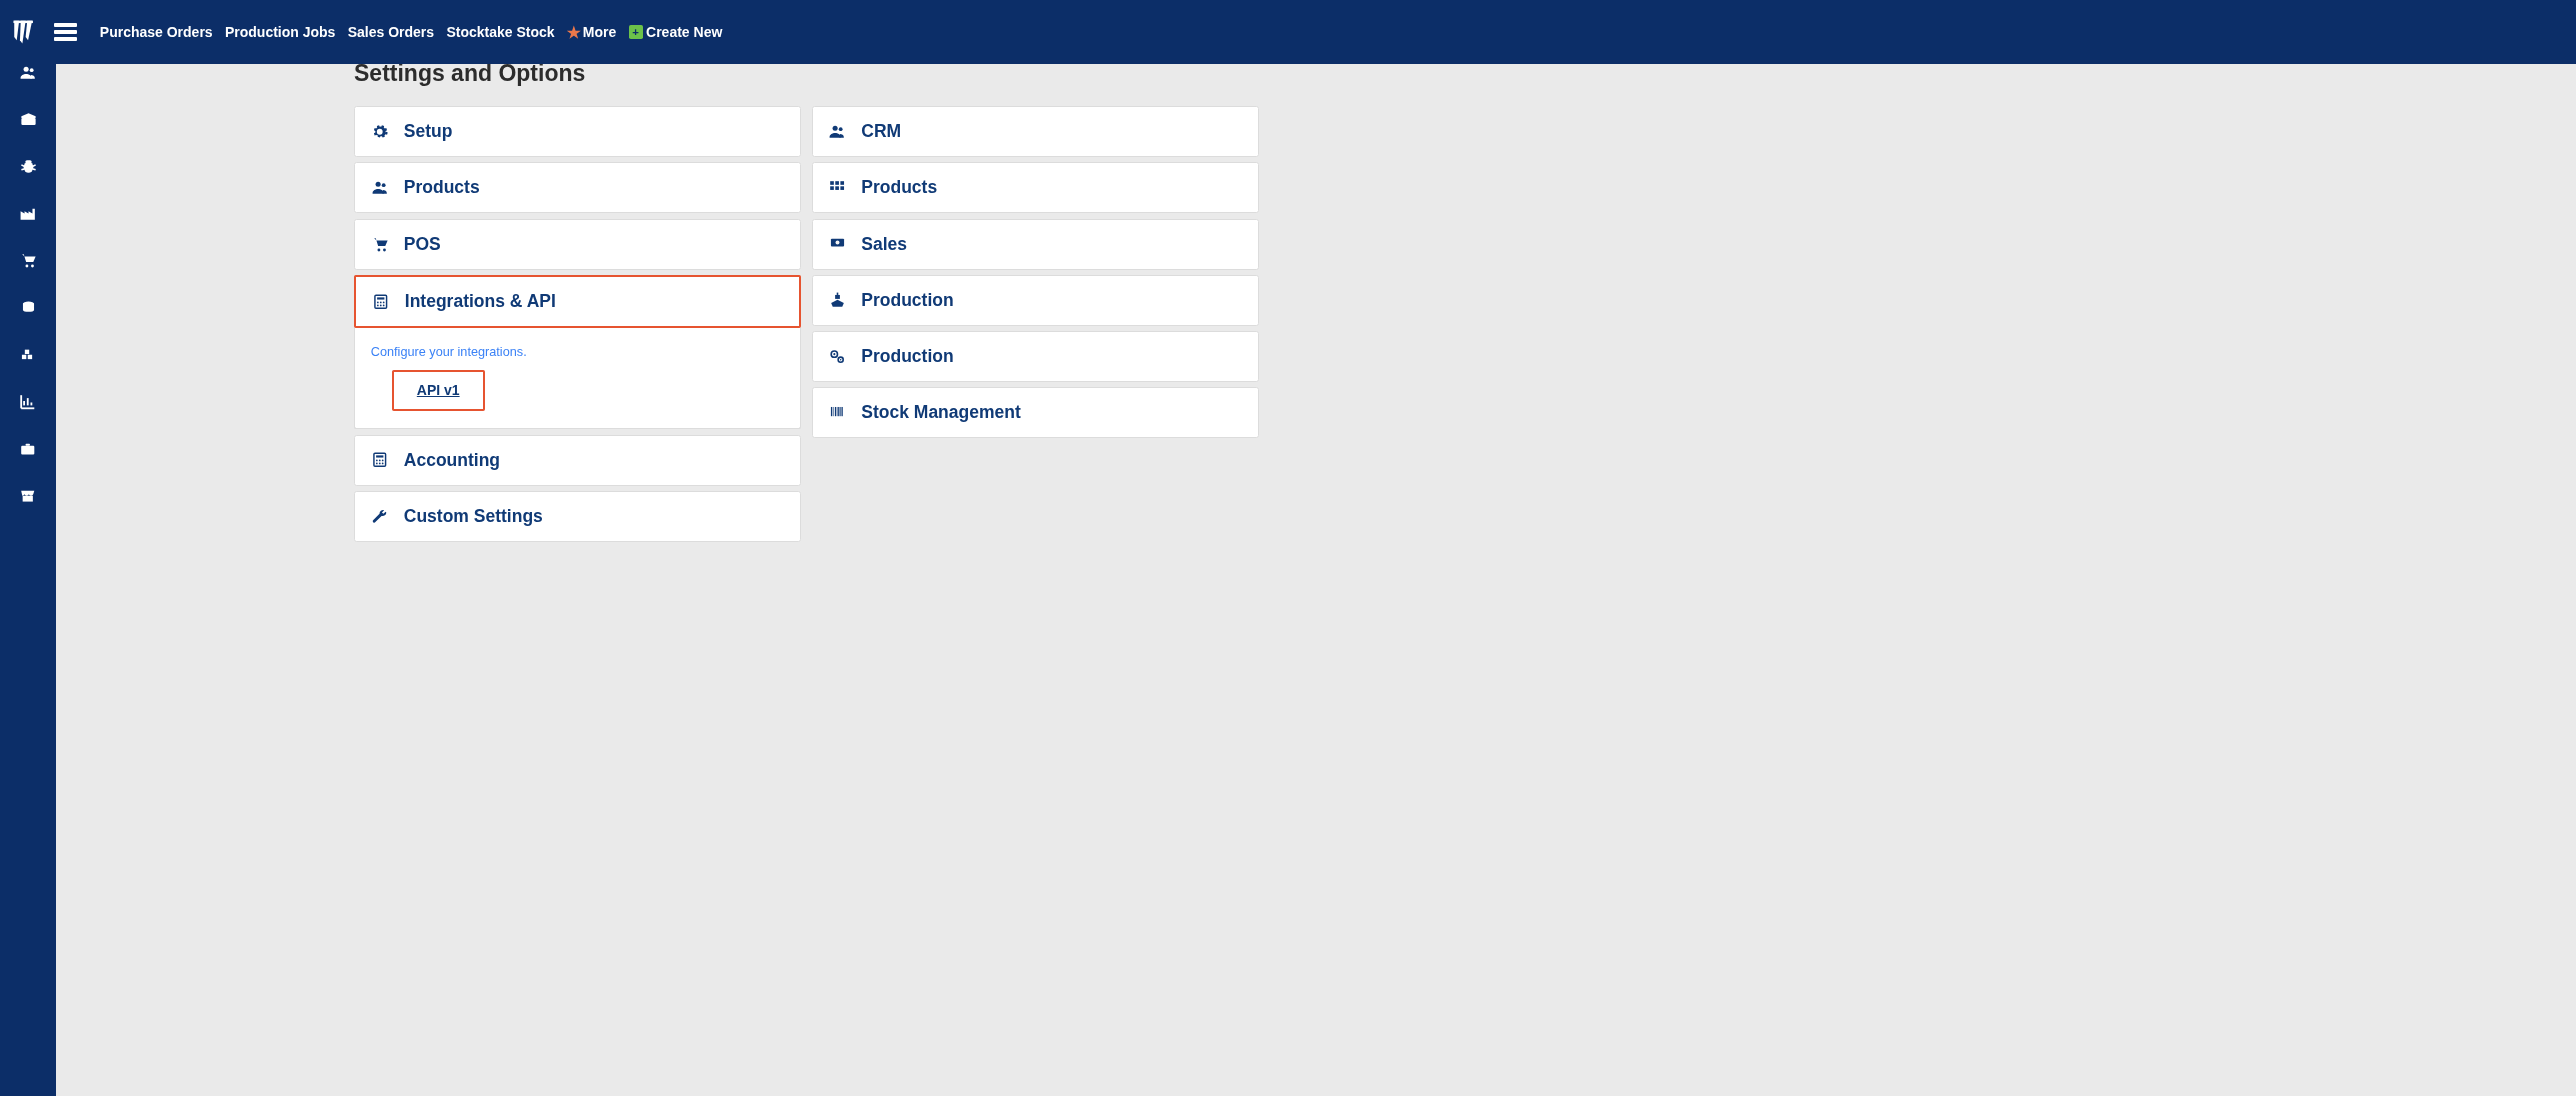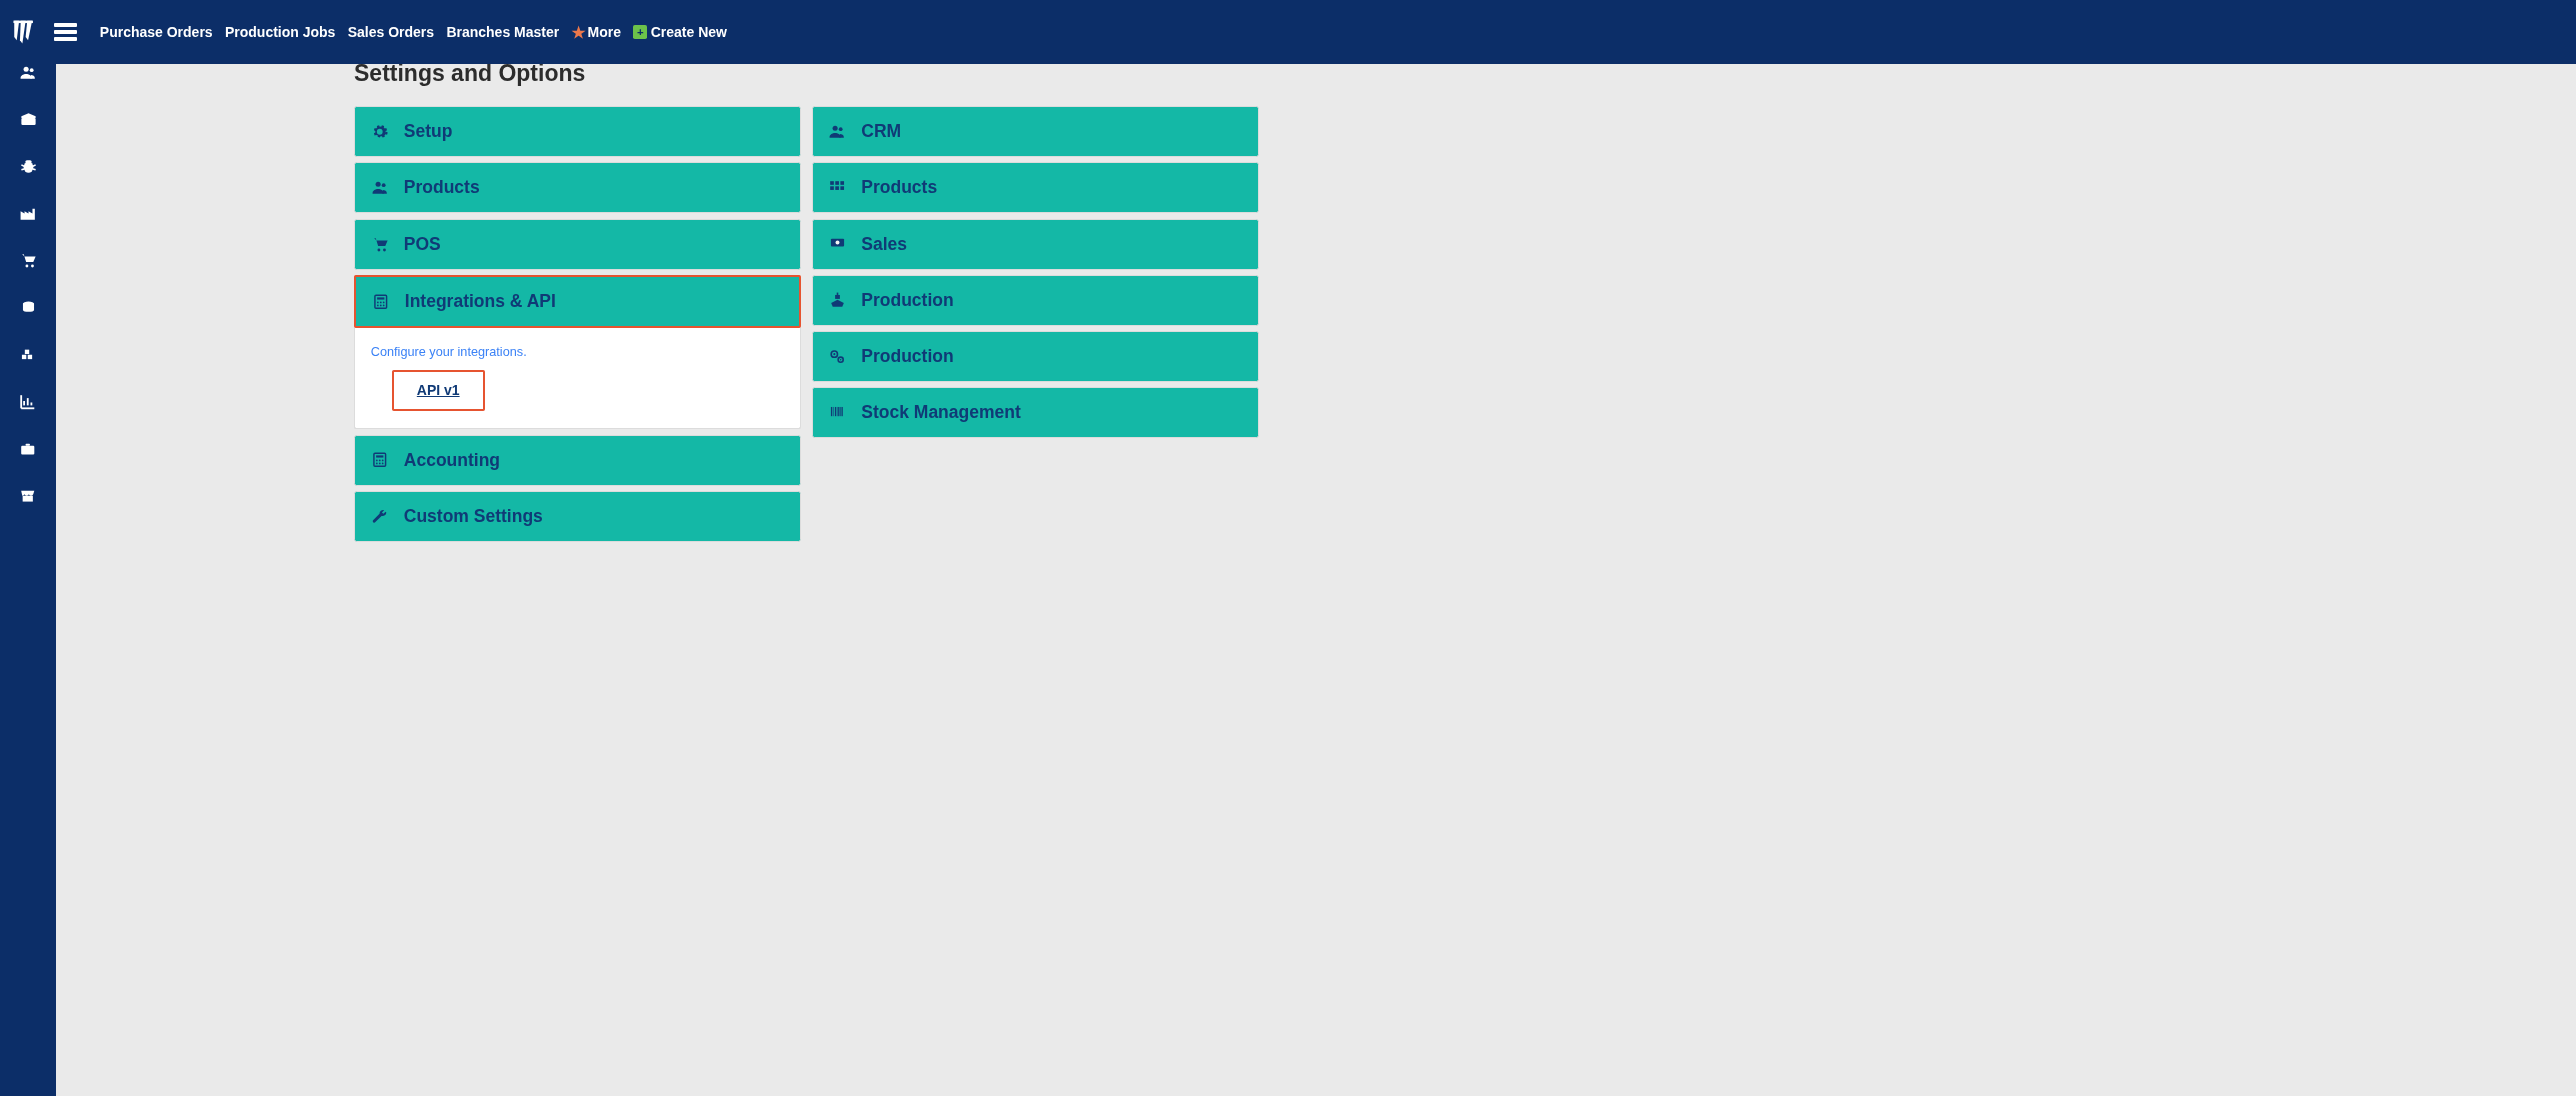--- a/index.html
+++ b/index.html
@@ -55,21 +55,21 @@
     padding: 14px 26px 26px 298px;
     border-top-left-radius: 5.3px;
     overflow: auto;
   }
   .page-title { font-size: 23px; font-weight: 800; color: #2c2c2c; margin-bottom: 19px; }
 
   .columns { display:flex; gap:10.5px; }
   .col { flex:0 0 447px; display:flex; flex-direction:column; gap:5.3px; }
 
   .card {
-    background: #14b8a6;
+    background: #ffffff;
     border: 0.9px solid #dcdcdc;
     border-radius: 2.6px;
     padding: 14px 15.8px;
     display:flex;
     align-items:center;
     gap: 14px;
     cursor:pointer;
   }
   .card .ci { color:#103a76; width:19px; text-align:center; }
   .card .ci svg { fill:#103a76; }
@@ -117,21 +117,21 @@
     <div class="hamburger-icon">
         <span></span>
         <span></span>
         <span></span>
       </div>
   </div>
   <div class="nav-links">
     <a href="#">Purchase Orders</a>
     <a href="#">Production Jobs</a>
     <a href="#">Sales Orders</a>
-    <a href="#">Branches Master</a>
+    <a href="#">Stocktake Stock</a>
     <a href="#" class="nav-more">
         <span class="star-icon">★</span>
         <span>More</span>
       </a>
     <a href="#" class="nav-create">
         <span class="plus-icon">+</span>
         <span>Create New</span>
       </a>
   </div>
 </div>

